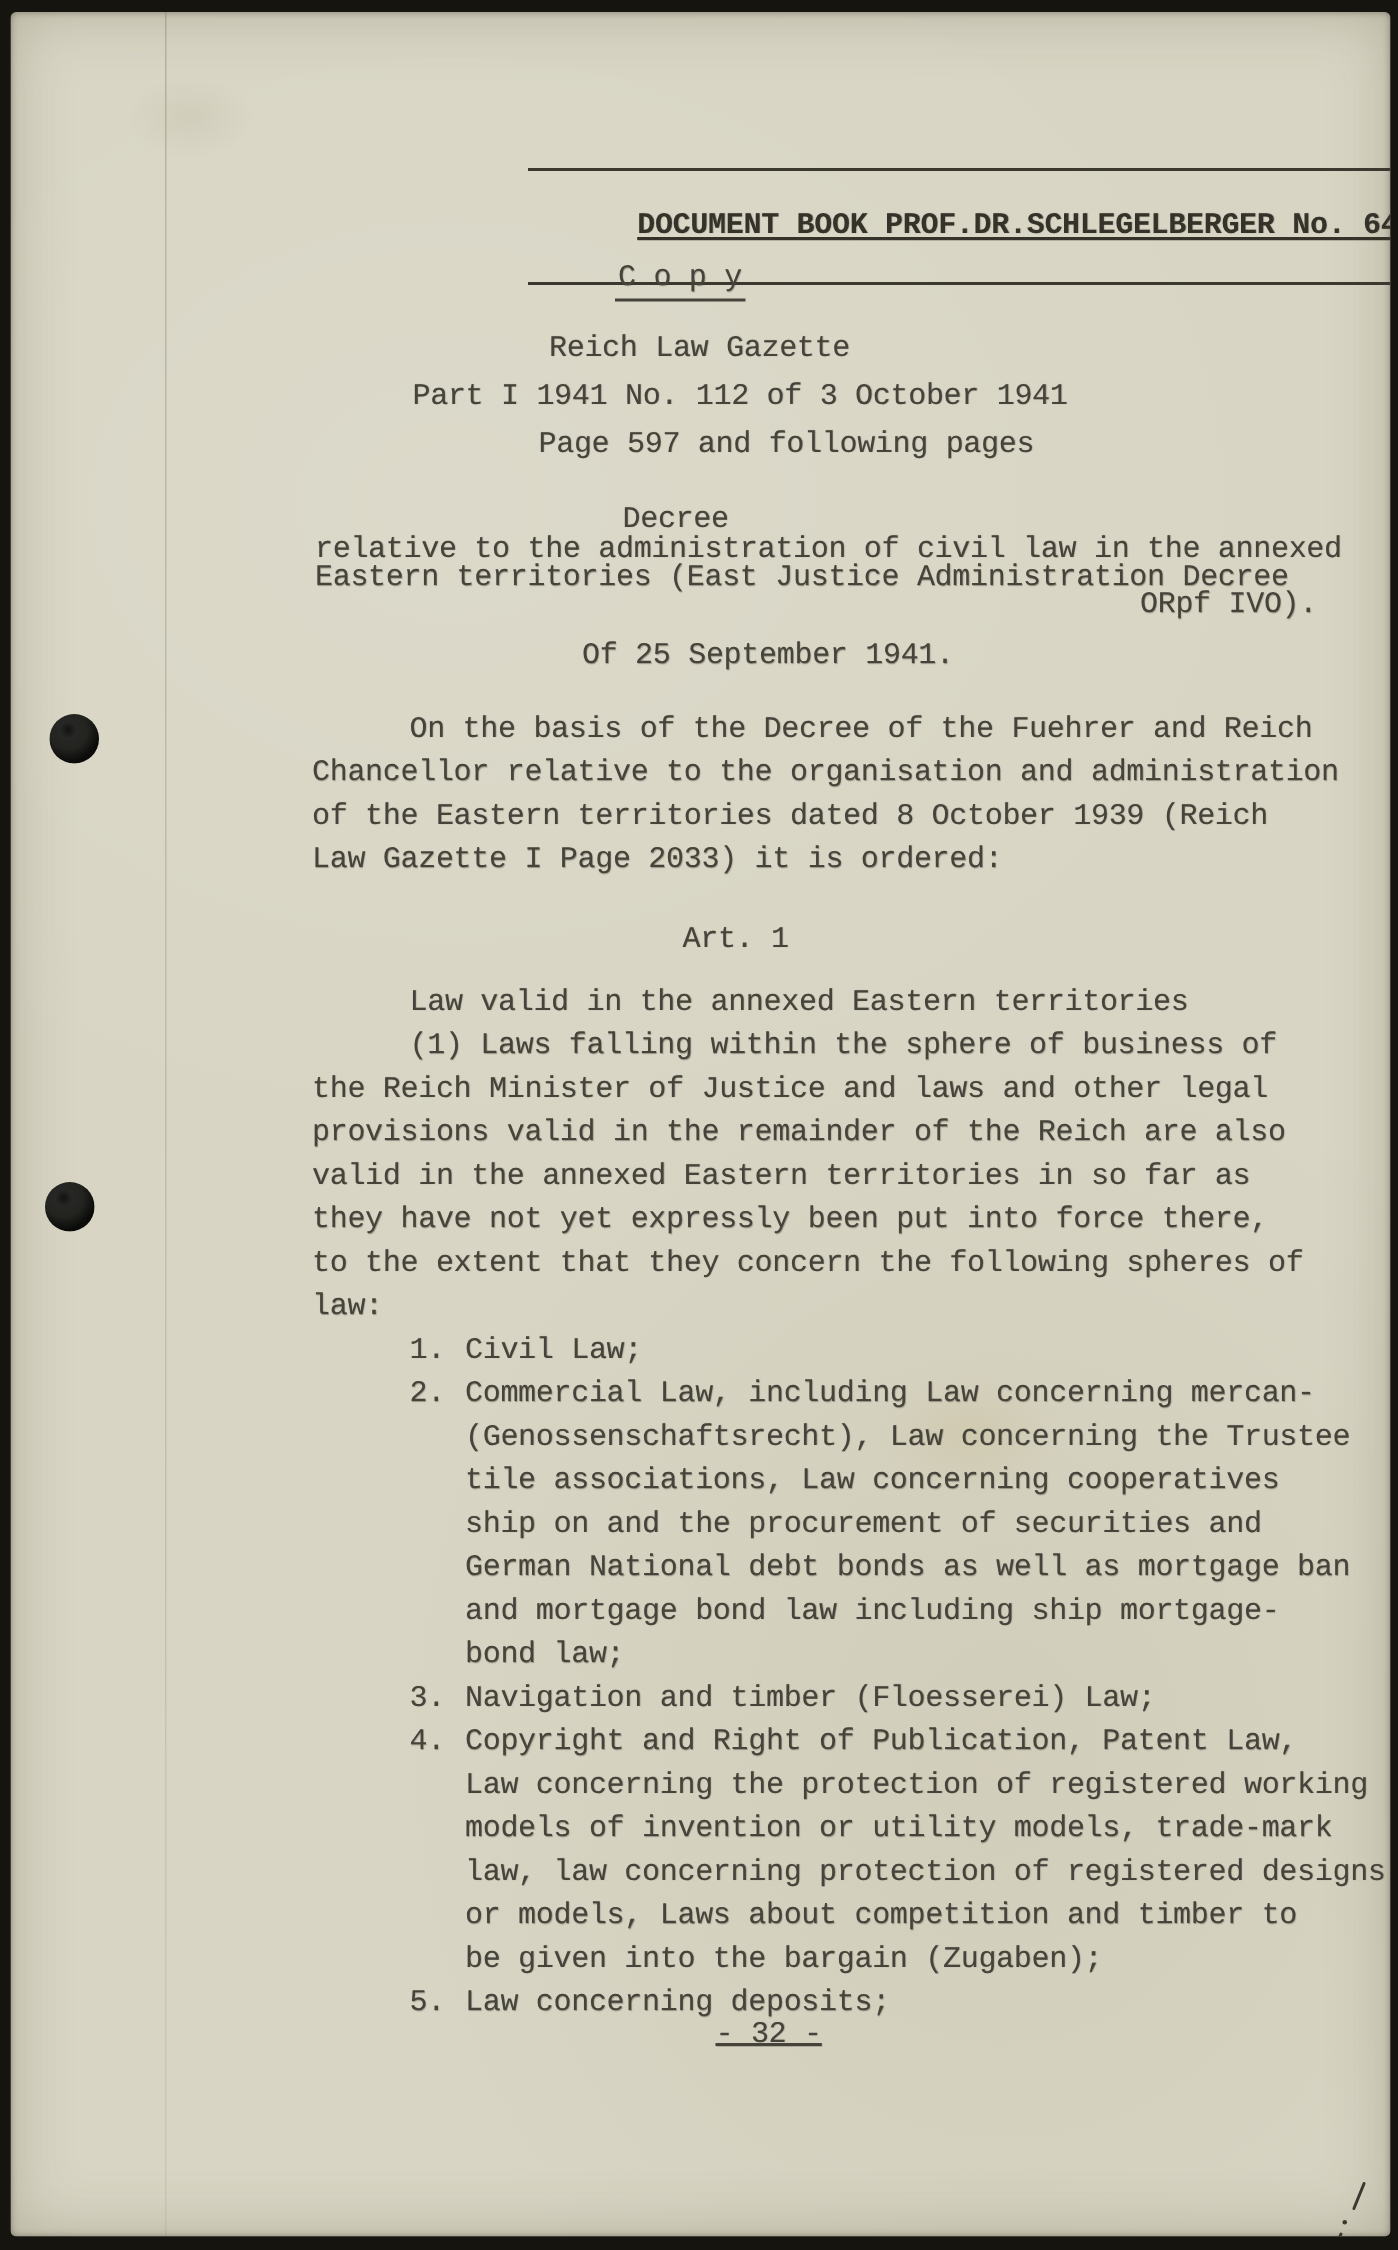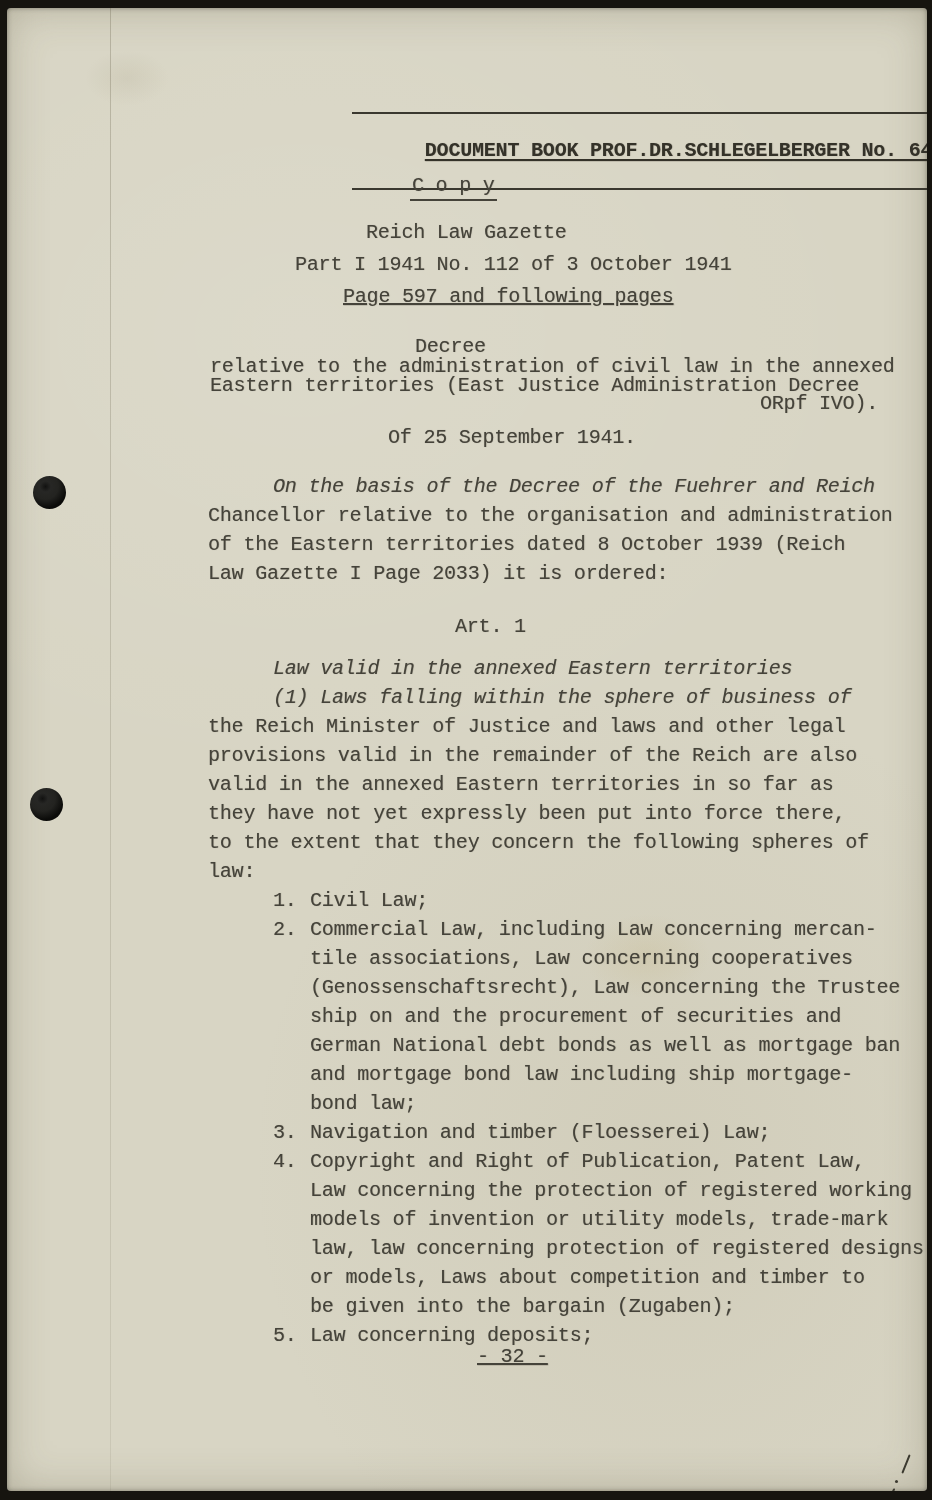--- a/index.html
+++ b/index.html
@@ -33,30 +33,30 @@
   .abs{position:absolute;}
   .stamp{
     top:104px;left:345px;
     border-top:2px solid #3a382f;border-bottom:2px solid #3a382f;
     padding:1px 5px 1px 2px;
     color:#343229;font-weight:bold;line-height:24px;
   }
   .stamp span{text-decoration:underline;text-underline-offset:3px;}
   .copyhead{top:166px;left:403px;border-bottom:2px solid #45433a;line-height:24px;padding:0 2px 1px 2px;}
   .g1{top:210px;left:359px;}
-  .g2{top:242px;left:288px;}
-  .g3{top:274px;left:336px;text-decoration:underline;}
+  .g2{top:242px;left:268px;}
+  .g3{top:274px;left:352px;}
   .dline{line-height:19px;height:20px;}
   .d0{top:329px;left:408px;}
   .d1{top:349px;left:203px;}
   .d2{top:368px;left:203px;}
   .d3{top:386px;left:753px;}
   .ddate{top:415px;left:381px;}
   .preamble{top:464px;left:201px;width:716px;}
-  .ind{padding-left:65px;font-style:italic;}
+  .ind{padding-left:65px;}
   .art1{top:604px;left:448px;}
   .para1{top:646px;left:201px;width:720px;}
   .list{top:878px;left:266px;width:660px;}
   .item{display:flex;align-items:flex-start;}
   .num{width:37px;flex:0 0 37px;}
   .ilines{flex:1;}
   .pagenum{top:1334px;left:470px;text-decoration:underline;}
   .hole{position:absolute;width:33px;height:33px;border-radius:50%;
     background:radial-gradient(circle at 38% 32%, #50504c 0%, #28282406 0%, #47474366 18%, #232320 42%, #0b0b09 70%);
     background-color:#111110;}
@@ -114,22 +114,22 @@
       <div class="item">
         <span class="tline num">1.</span>
         <div class="ilines">
           <div class="tline">Civil Law;</div>
         </div>
       </div>
       <div class="item">
         <span class="tline num">2.</span>
         <div class="ilines">
           <div class="tline">Commercial Law, including Law concerning mercan-</div>
+          <div class="tline">(Genossenschaftsrecht), Law concerning the Trustee</div>
           <div class="tline">tile associations, Law concerning cooperatives</div>
-          <div class="tline">(Genossenschaftsrecht), Law concerning the Trustee</div>
           <div class="tline">ship on and the procurement of securities and</div>
           <div class="tline">German National debt bonds as well as mortgage ban</div>
           <div class="tline">and mortgage bond law including ship mortgage-</div>
           <div class="tline">bond law;</div>
         </div>
       </div>
       <div class="item">
         <span class="tline num">3.</span>
         <div class="ilines">
           <div class="tline">Navigation and timber (Floesserei) Law;</div>

